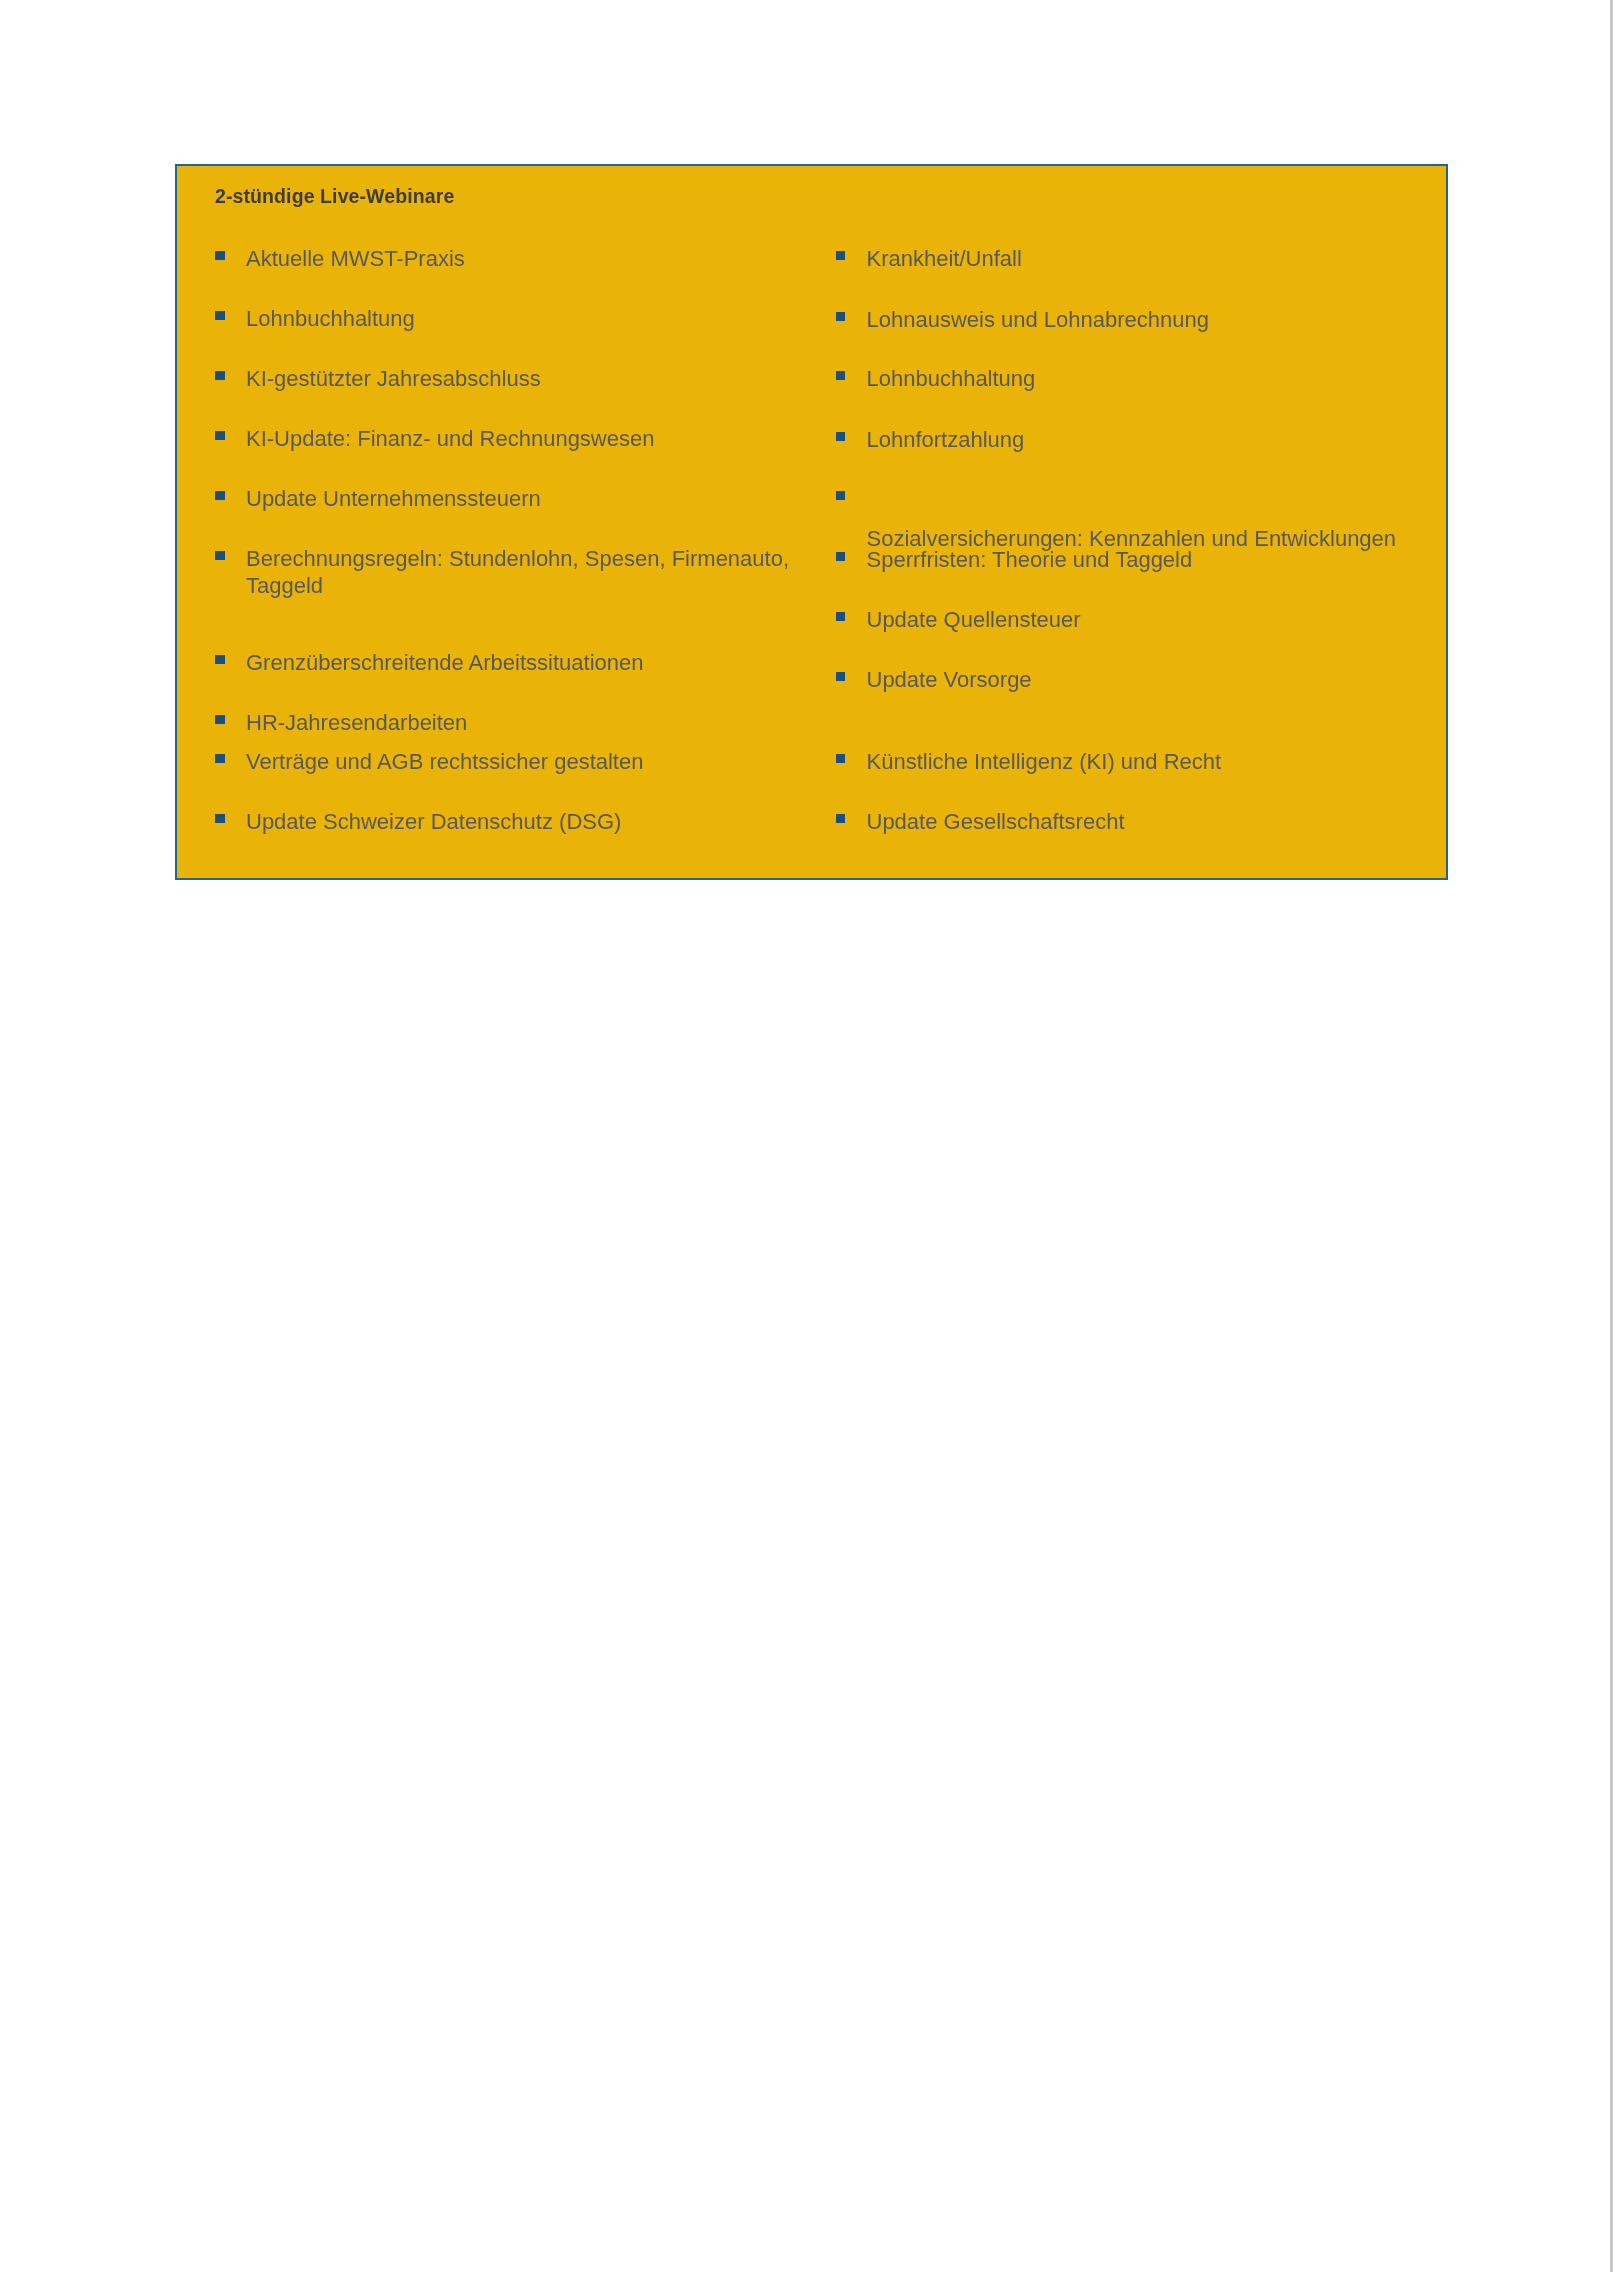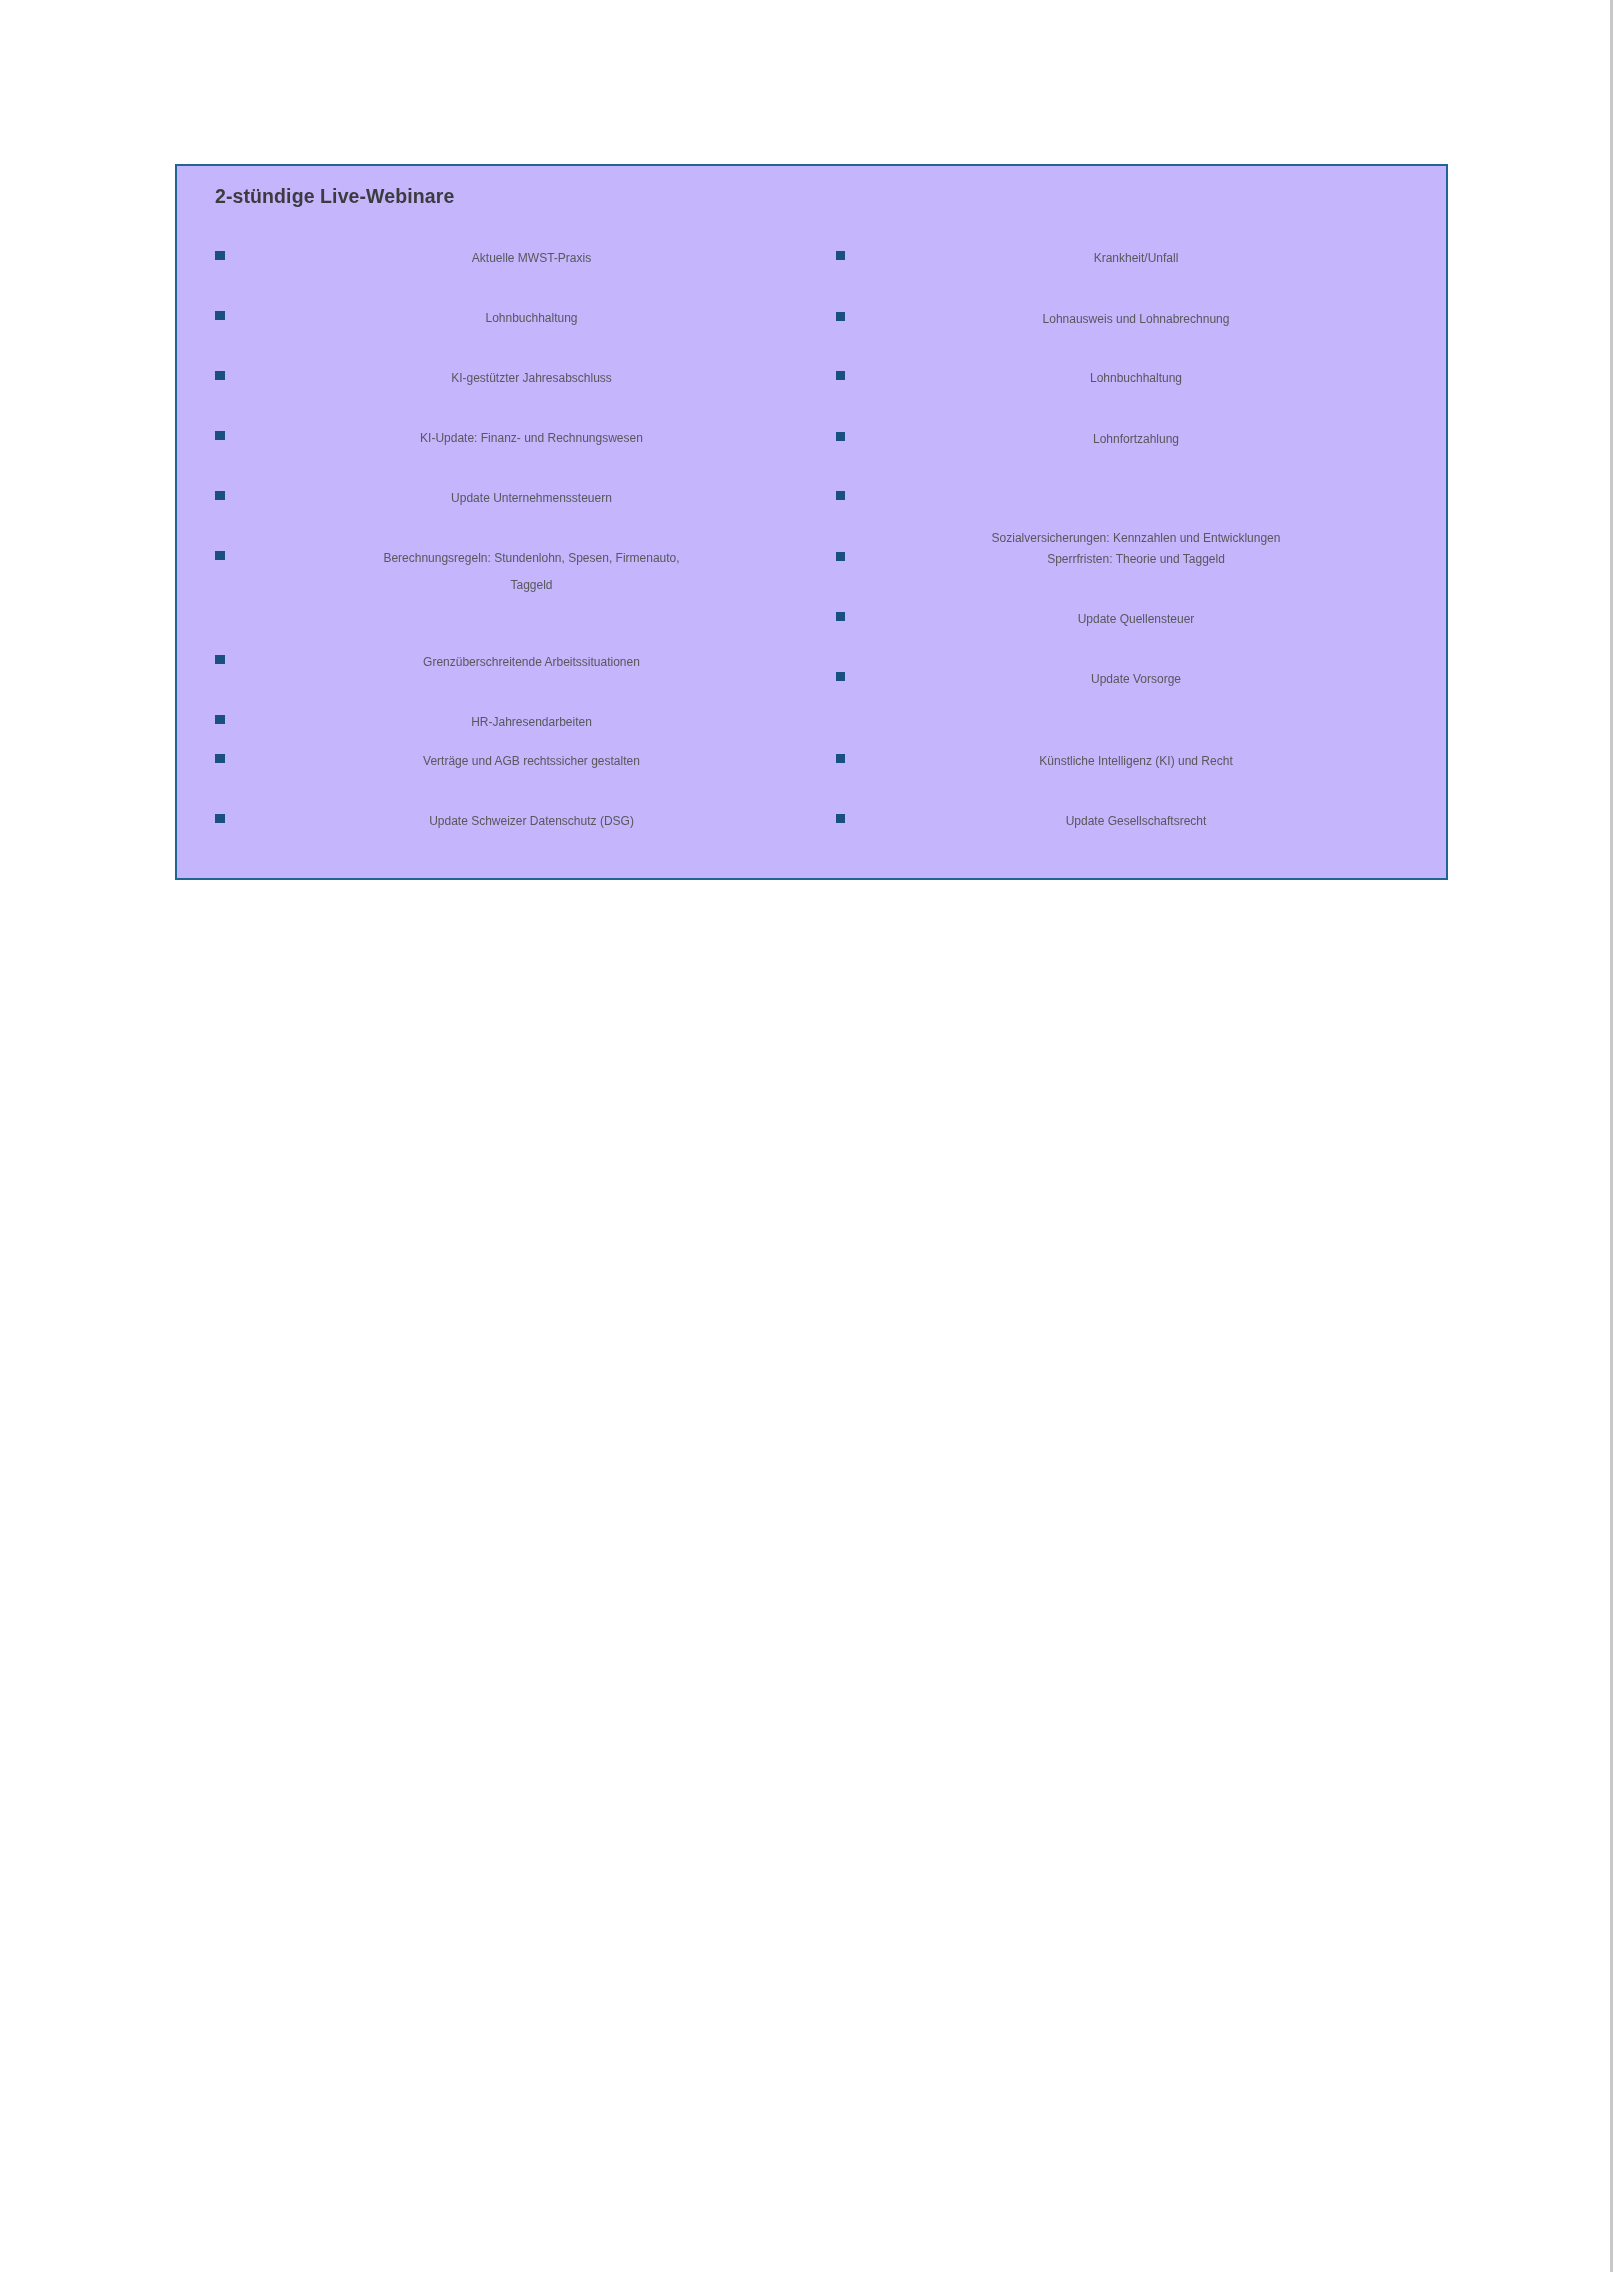--- a/index.html
+++ b/index.html
@@ -28,21 +28,21 @@
 
   
   .webinar-panel {
     position: absolute;
     left: 175px;
     top: 164px;
     width: 1273px;
     height: 716px;
     box-sizing: border-box;
     border: 2.6px solid #1f6690;
-    background: #c4b5fd;
+    background: #eab308;
   }
 
   .panel-title {
     position: absolute;
     left: 38px;
     top: 19px;
     font-size: 19.5px;
     font-weight: bold;
     color: #3c3c3e;
     letter-spacing: 0.1px;
@@ -69,26 +69,25 @@
     top: 5.8px;
     width: 9.7px;
     height: 9.7px;
     background: #1a4f82;
   }
 
   .item-label {
     position: absolute;
     left: 31px;
     top: 0;
-    font-size: 12px;
+    font-size: 22px;
     line-height: 27px;
     color: #58585a;
     width: 571px;
     white-space: pre-line;
-    text-align: center;
   }
   .column-right .item-label { width: 539px; }
 </style>
 </head>
 <body style="background: rgb(255, 255, 255);">
 
 <div class="page-rule-right" style="background: rgb(200, 200, 200);"></div>
 
 <div class="webinar-panel" style="border-color: rgb(31, 102, 144);">
 

